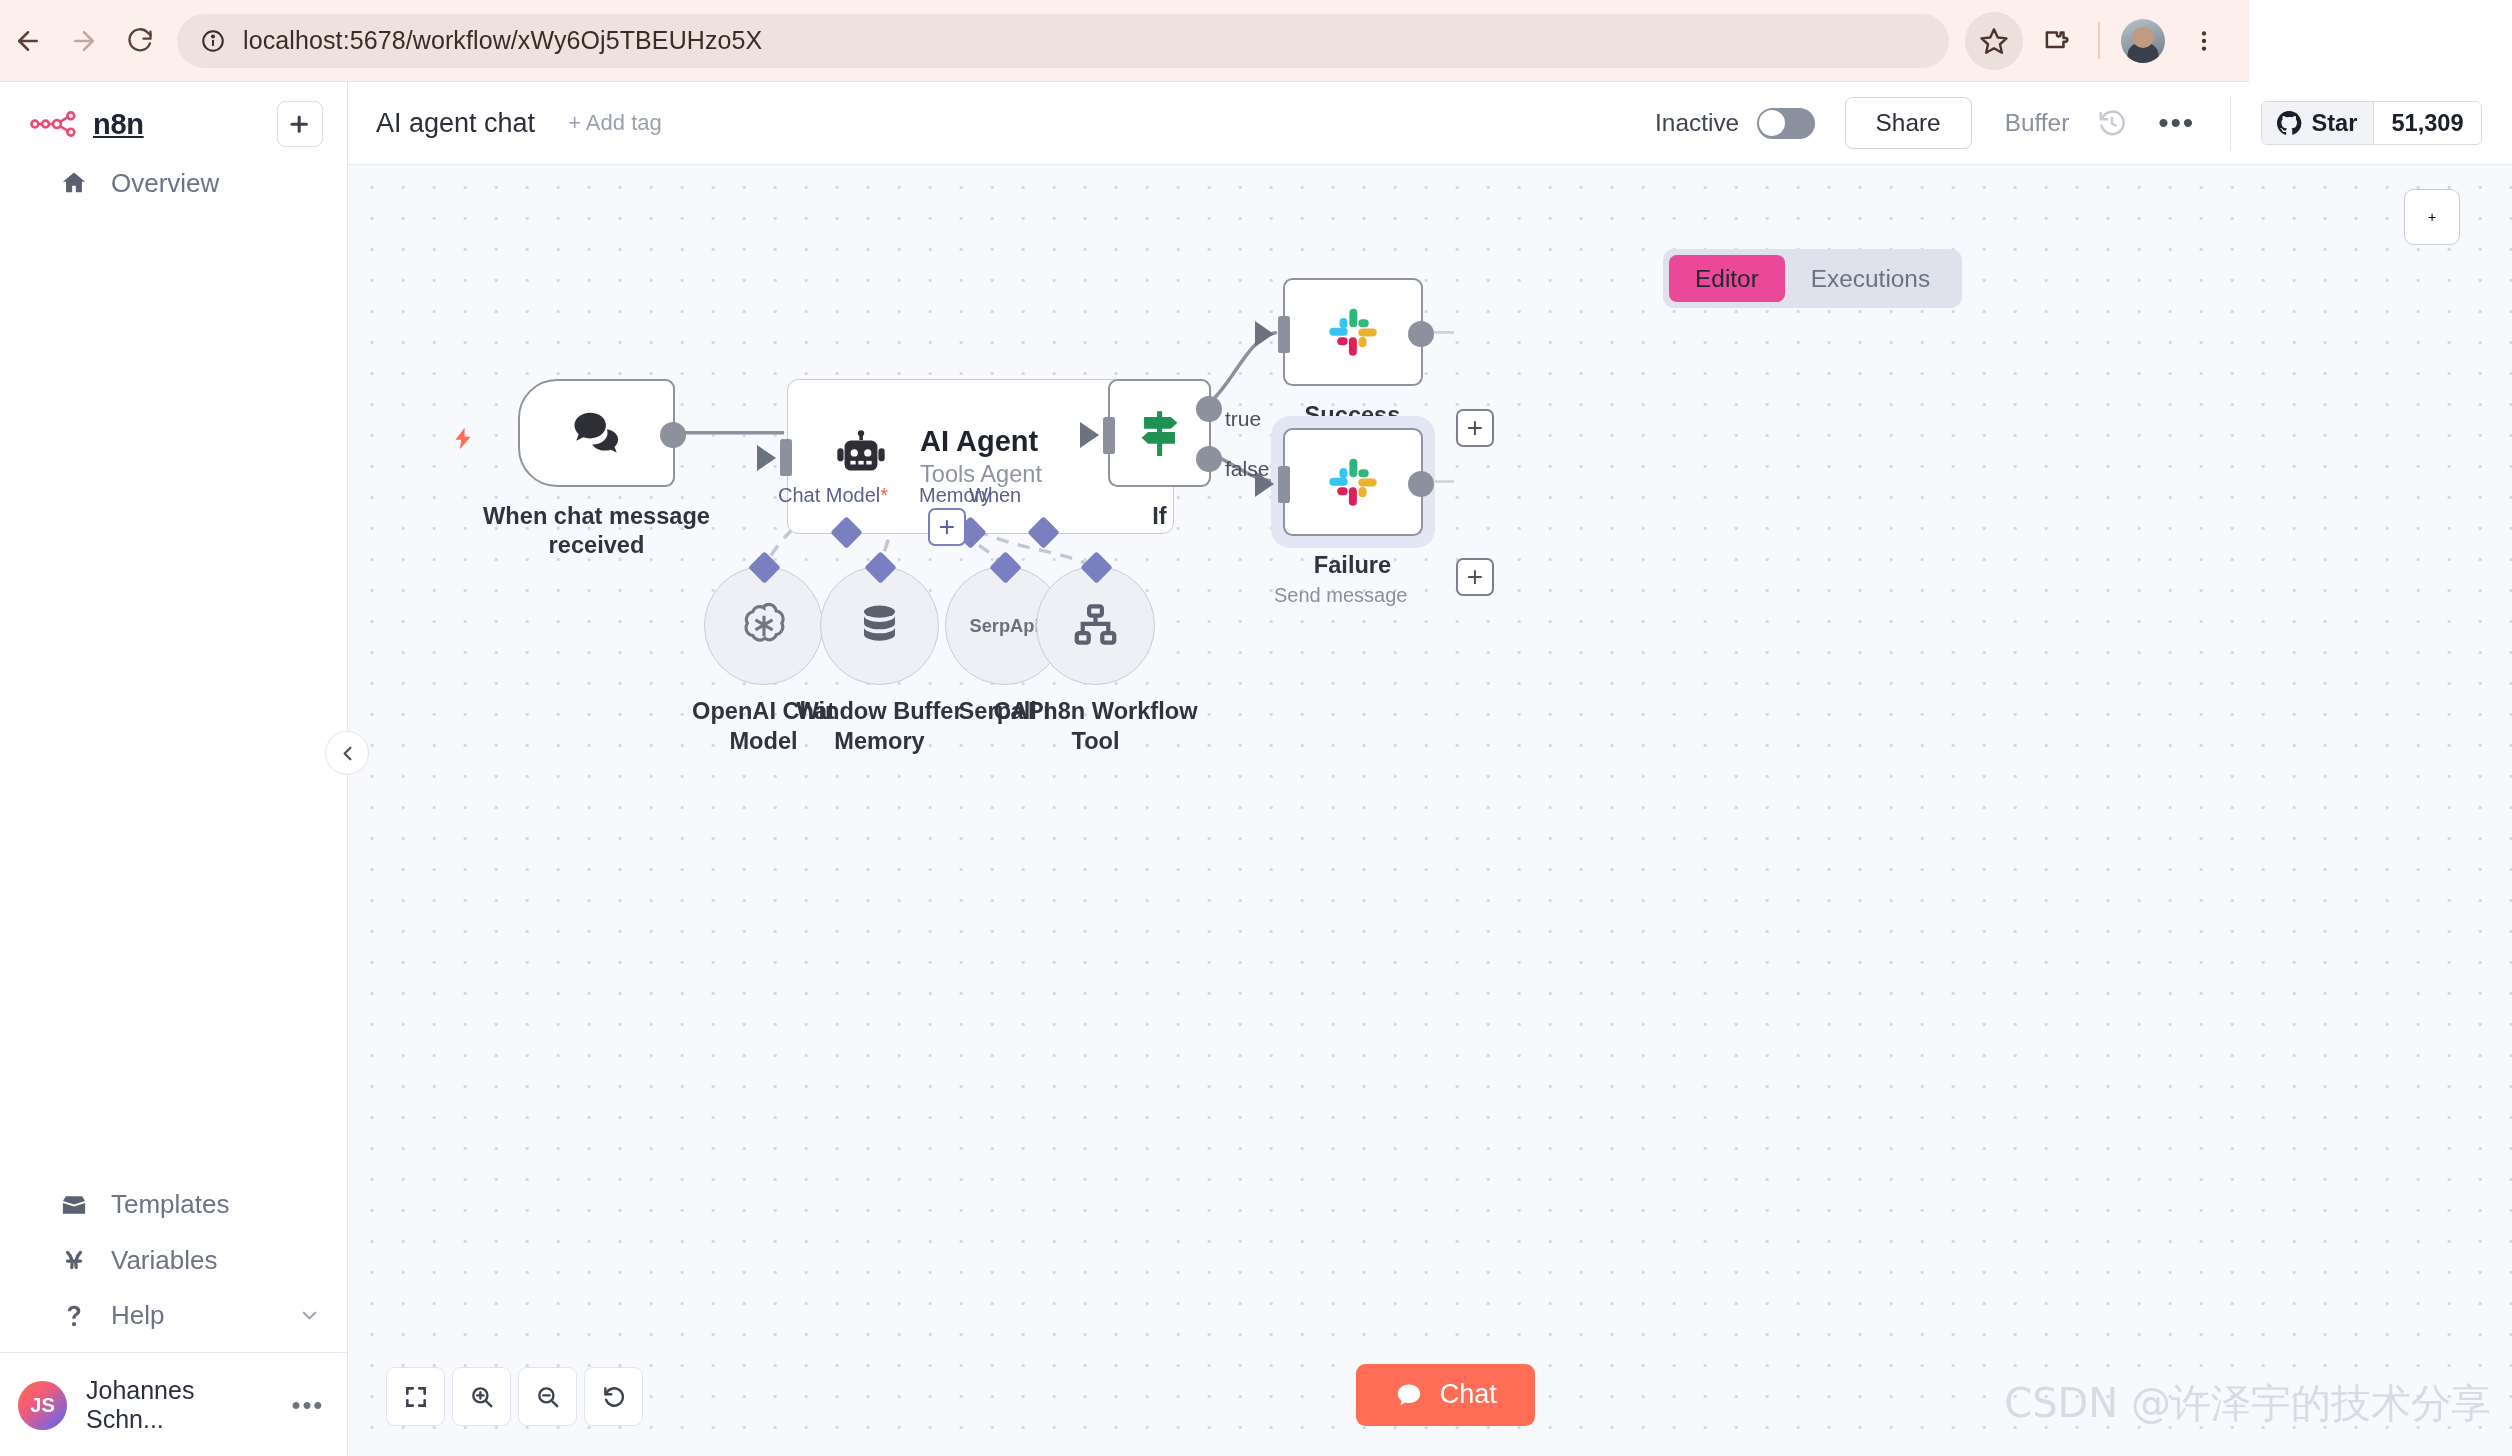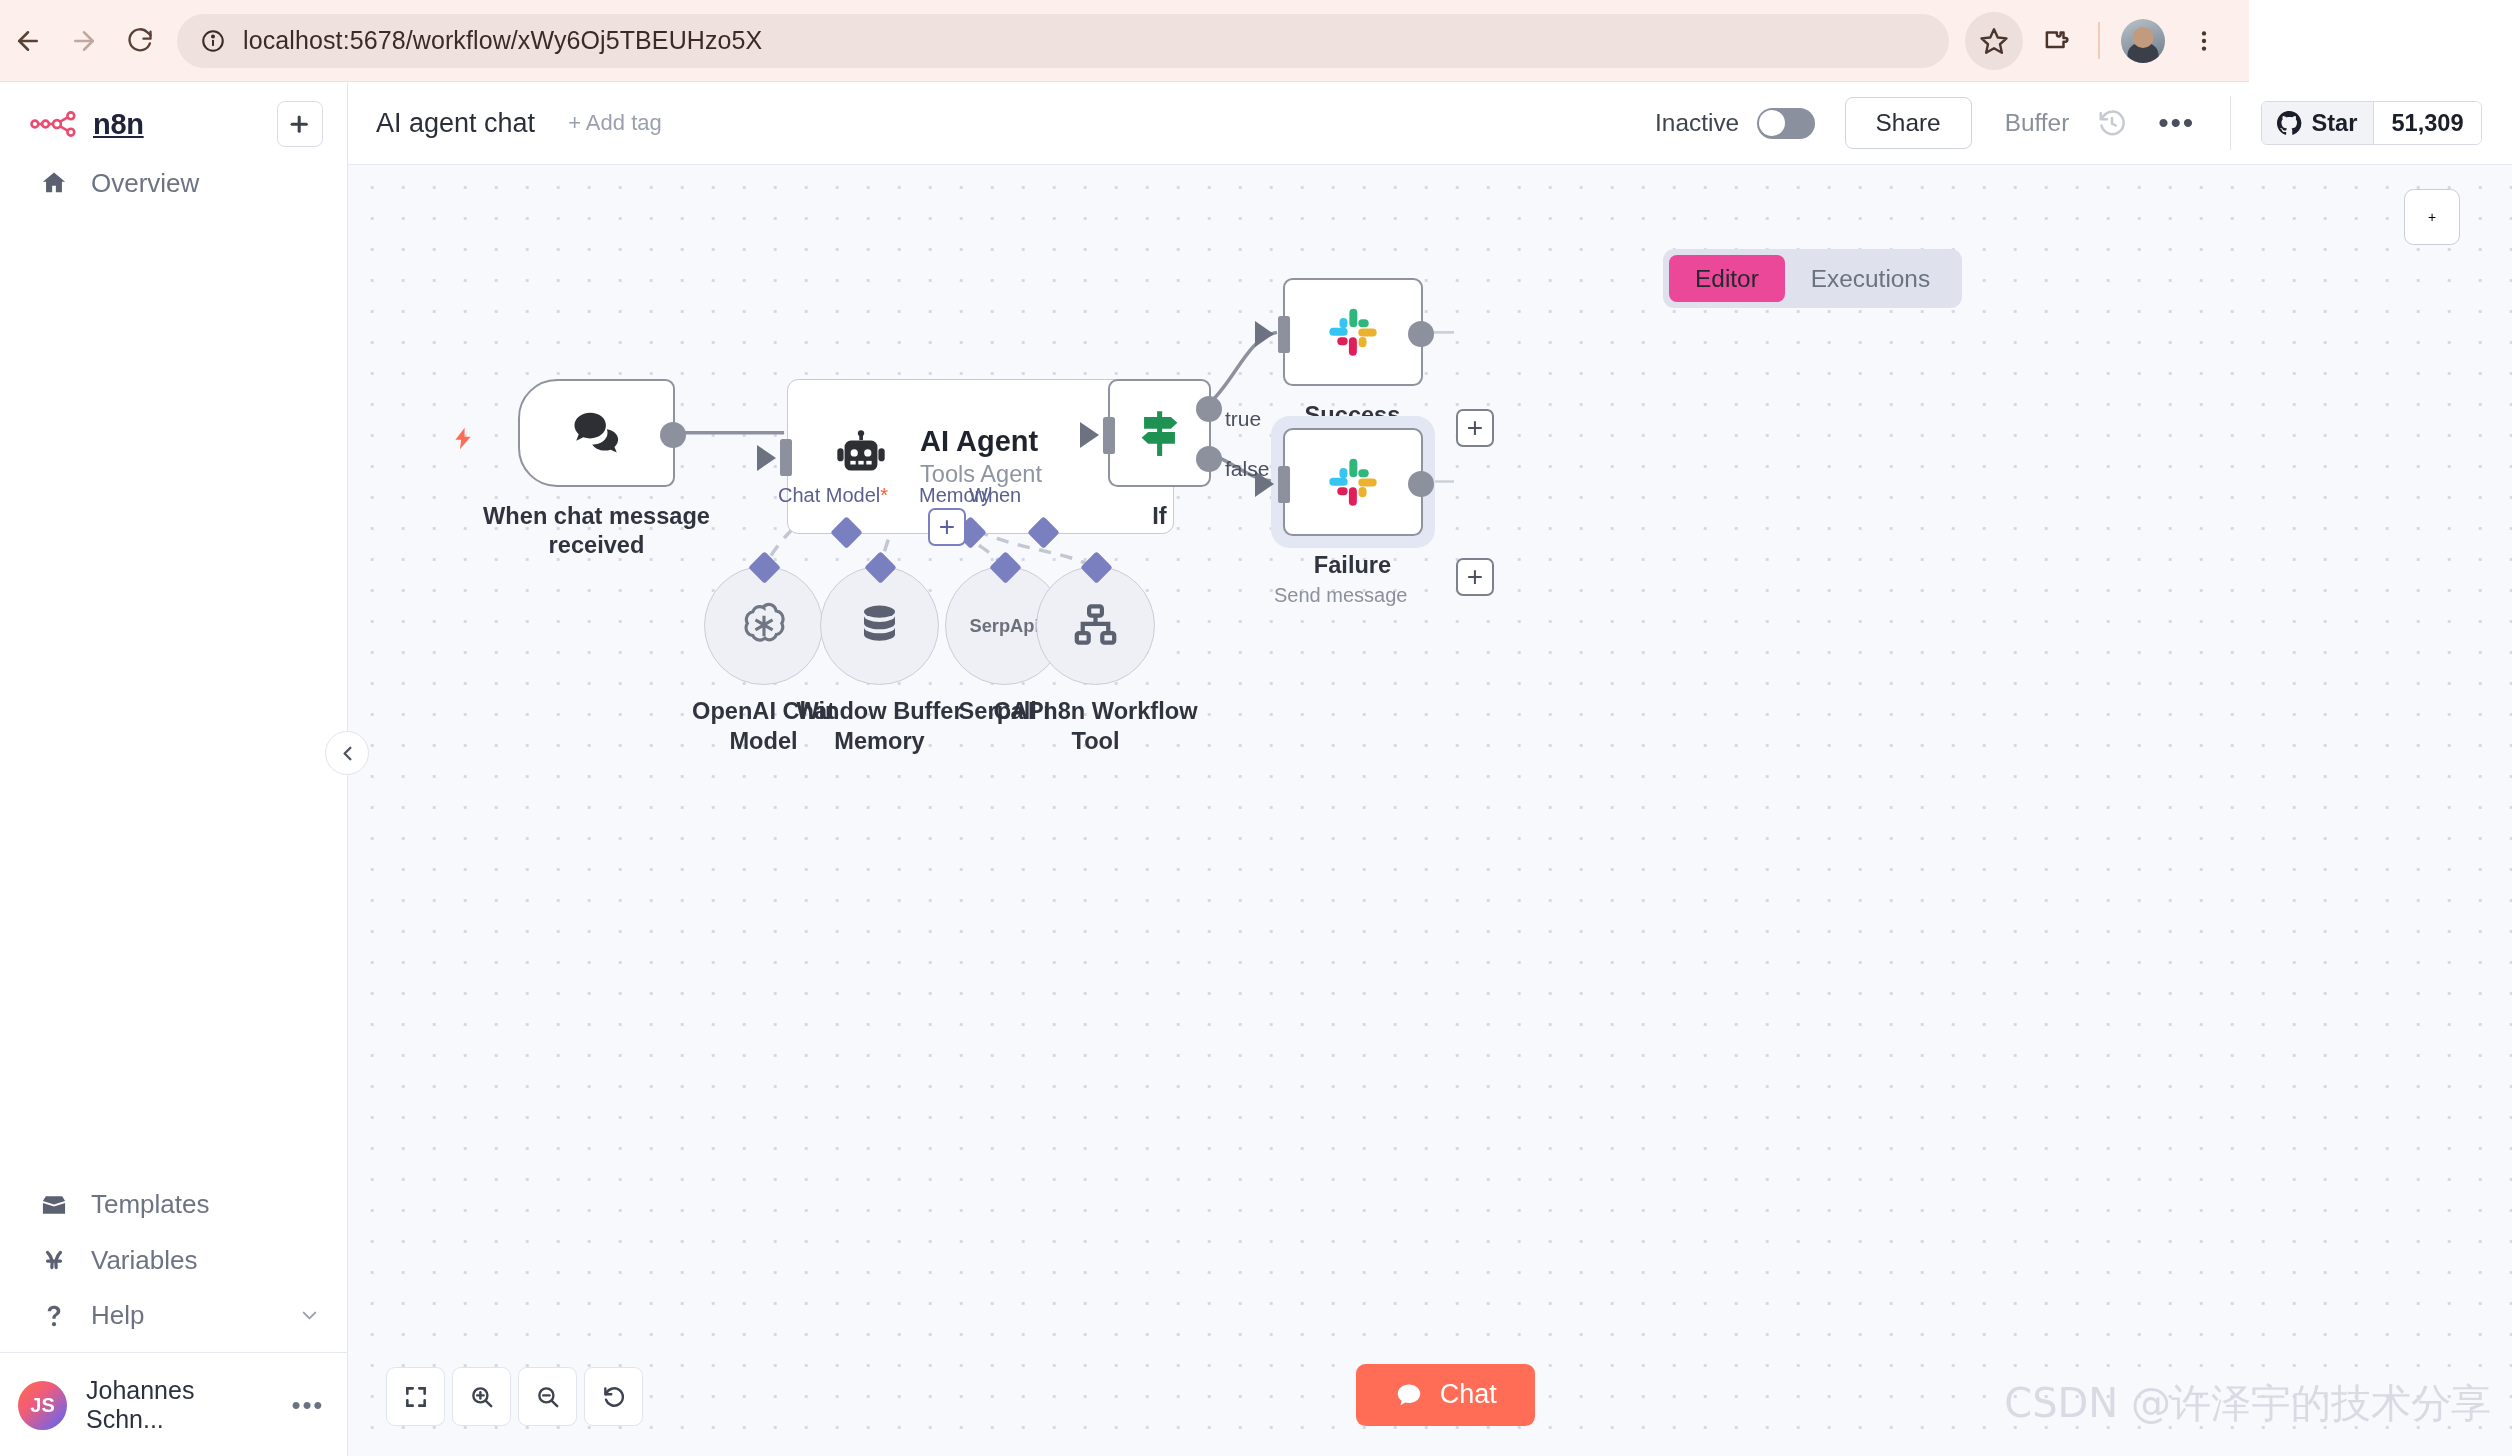--- a/index.html
+++ b/index.html
@@ -96,21 +96,21 @@
     margin-left: auto;
     width: 46px; height: 46px;
     border: 0.9px solid #d9dce6; border-radius: 7.9px;
     background: #fff;
     display: flex; align-items: center; justify-content: center;
   }
   .sb-item {
     display: flex; align-items: center;
     gap: 21px;
     padding: 12.2px 26px 12.2px 37px;
-    font-size: 26px; color: #6c7383;
+    font-size: 26px; color: #6c7383; margin-left: 20px;
   }
   .sb-item .sb-ico {
     width: 33px; flex: none;
     display: flex; align-items: center; justify-content: center;
     color: #5b6170;
   }
   .sb-item .sb-chev { margin-left: auto; color: #9aa0ae; display: flex; }
   .sb-spacer { flex: 1; }
   .sb-bottom-group { padding-bottom: 8.7px; }
   .sb-user {

